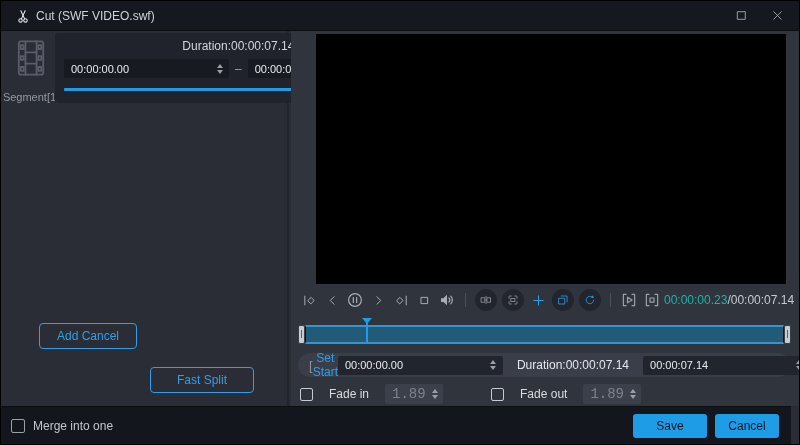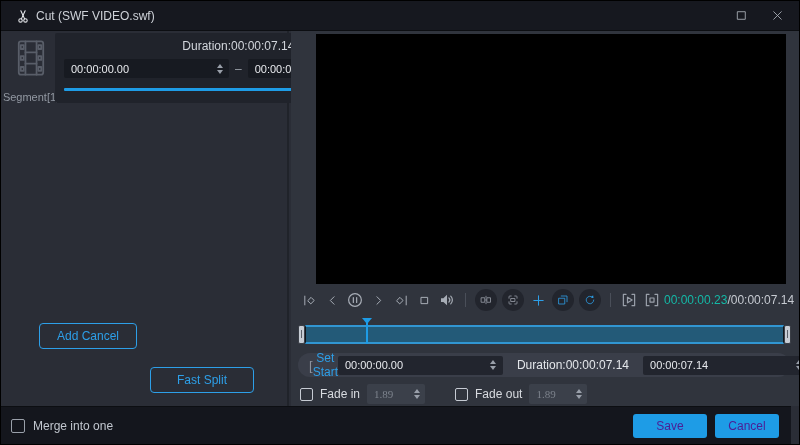--- a/index.html
+++ b/index.html
@@ -112,45 +112,45 @@
     display:flex; align-items:center; padding:0 11px; font-size:12px;
   }
   .bracket{ color:#8d939d; font-size:13px; flex:0 0 auto; }
   .set-btn{ flex:1 1 0; text-align:center; color:#2d9fe8; cursor:pointer; }
   .trim-row .t-group{ flex:0 0 88px; background:#22252e; }
   .trim-row .t-group input{ font-size:11px; }
   .trim-dur{ flex:0 0 auto; padding:0 14px; color:#e4e7eb; white-space:nowrap; }
 
   .fade-row{
     position:absolute; top:352px; left:9px; right:8px; height:22px;
-    display:flex; align-items:center; gap:7px; font-size:12px;
+    display:flex; align-items:center; gap:16px; font-size:12px;
   }
   .checkbox{ width:13px; height:13px; border:1px solid #c6cbd3; border-radius:2px; background:transparent; cursor:pointer; flex:0 0 auto; }
   .fade-label{ color:#d8dbe0; }
   .n-group{
     width:58px; height:20px; background:#3b404a; border-radius:2px;
     display:flex; align-items:center; padding:0 2px 0 7px;
   }
   .n-group input{
     flex:1; min-width:0; background:transparent; border:0; outline:none;
-    color:#7c828c; font-size:11px; font-family:Liberation Serif, serif;
+    color:#7c828c; font-size:14px; font-family:Liberation Mono, monospace;
   }
   .fade-gap{ width:16px; }
 
   
   .footer{
     position:absolute; bottom:0; left:0; right:8px; height:38px;
     background:#14161d; border-top:1px solid #0c0e12;
     display:flex; align-items:center; padding:4px 10px; gap:8px;
   }
   .footer .checkbox{ width:14px; height:14px; border-color:#9aa0aa; }
   .footer .merge-label{ color:#c2c7cf; }
   .footer .spacer{ flex:1; }
   .btn-fill{
-    height:24px; background:#1e9ce6; border:0; border-radius:3px; color:#4c1d95;
+    height:24px; background:#1e9ce6; border:0; border-radius:3px; color:#0f172a;
     font-size:12px; font-family:"Liberation Sans", sans-serif; cursor:pointer;
   }
   .btn-fill.save{ width:74px; }
   .btn-fill.cancel{ width:64px; margin-right:2px; }
 </style>
 </head>
 <body>
 
 <div class="window">
 

